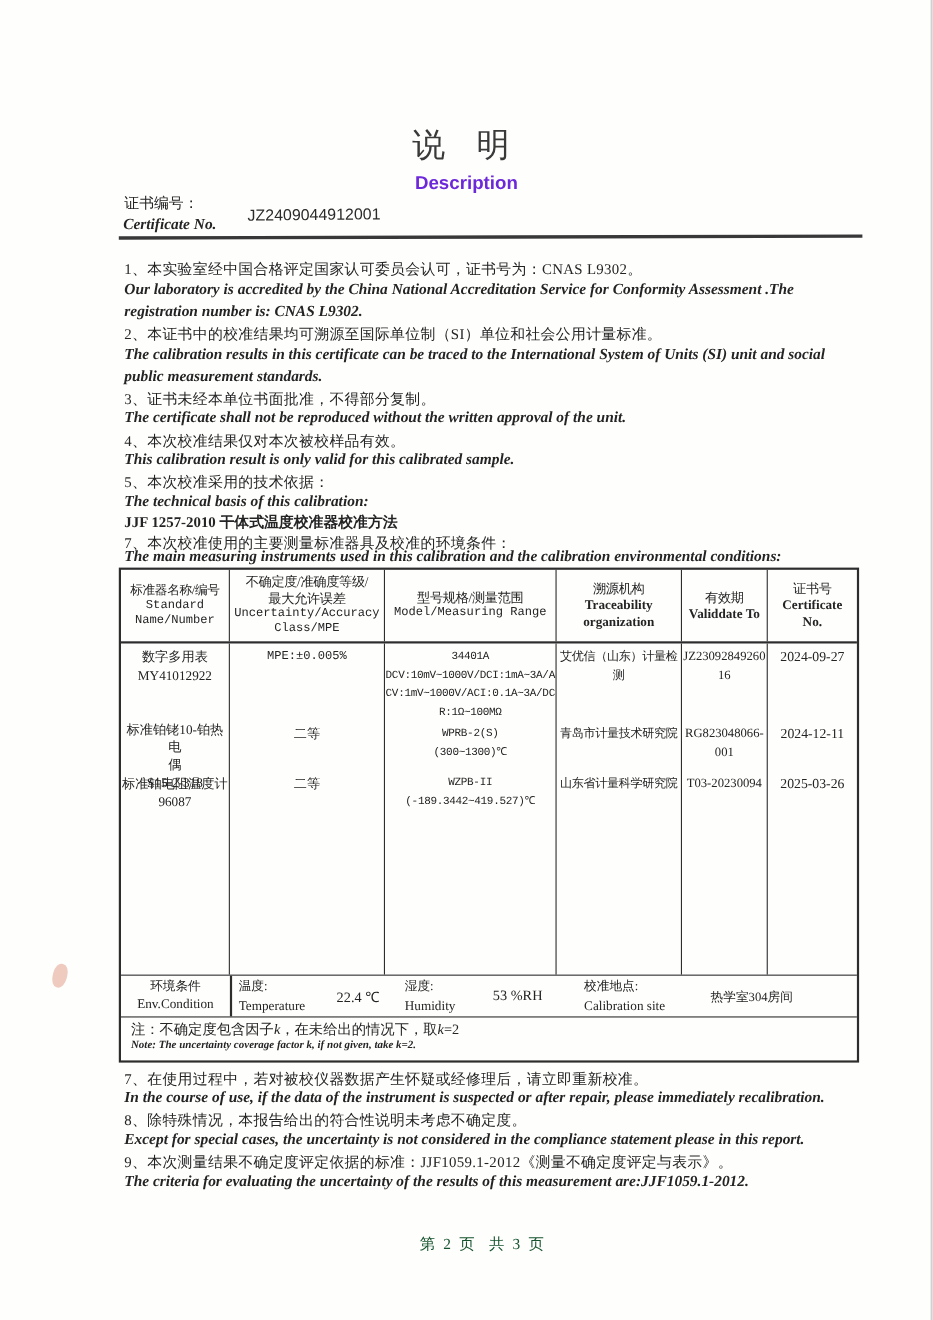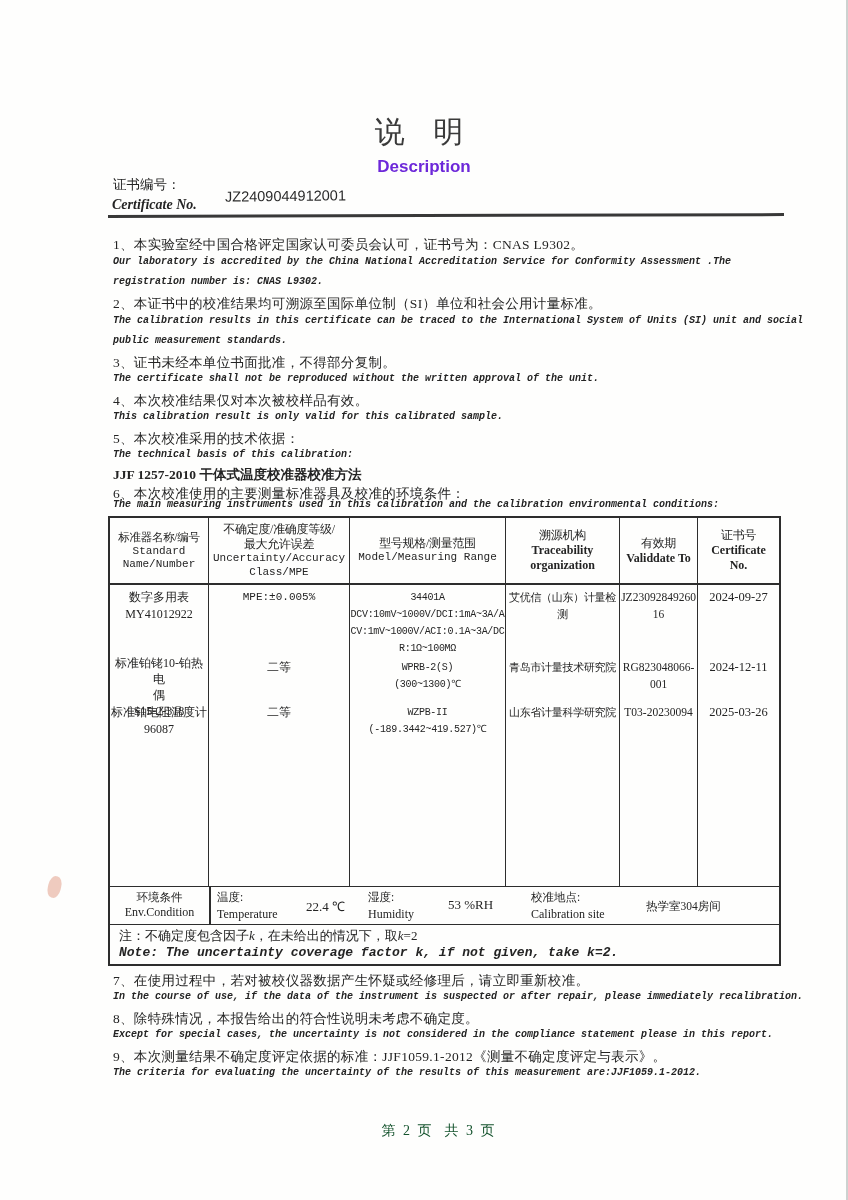--- a/index.html
+++ b/index.html
@@ -11,21 +11,21 @@
          font-size:30px;letter-spacing:10px;color:#3a3a3a;}
   .subtitle{left:0;right:0;top:157px;text-align:center;font-family:"Liberation Sans",sans-serif;
             font-weight:bold;font-size:17px;color:#6d28d9;}
   .cert-cn{left:113px;top:176px;font-size:13.5px;}
   .cert-en{left:112px;top:197px;font-size:14px;font-weight:bold;font-style:italic;}
   .cert-no{left:225px;top:188px;font-family:"Liberation Sans",sans-serif;font-size:14.5px;
            transform:rotate(-0.6deg);color:#2b2b2b;}
   .rule{left:108px;top:214px;width:676px;height:3px;background:#383838;transform:rotate(-0.15deg);}
   
   .p-cn{left:113px;width:676px;font-size:13.5px;letter-spacing:0.3px;white-space:nowrap;}
-  .p-en{left:113px;width:672px;font-size:10px;font-weight:bold;font-style:italic;white-space:nowrap;font-family:Liberation Mono, monospace;}
+  .p-en{left:113px;width:672px;font-size:14px;font-weight:bold;font-style:italic;white-space:nowrap;}
   .jl{white-space:nowrap;}
   .basis{left:113px;width:676px;font-size:13.5px;font-weight:bold;white-space:nowrap;}
   
   .tbl{left:108px;top:516px;width:673px;height:450px;border:2px solid #2d2d2d;box-sizing:border-box;}
   .thead{position:absolute;left:0;right:0;top:0;height:67px;border-bottom:2px solid #2d2d2d;
          box-sizing:border-box;display:grid;grid-template-columns:99px 141px 156px 114px 78px 1fr;}
   .th{border-right:1.5px solid #2d2d2d;display:flex;flex-direction:column;justify-content:center;
       align-items:center;text-align:center;box-sizing:border-box;}
   .th:last-child{border-right:none;}
   .th-cn{font-size:12px;letter-spacing:-0.3px;white-space:pre-line;line-height:1.25;}
@@ -47,21 +47,21 @@
   .env-sep{position:absolute;left:99px;top:0;bottom:0;width:1.5px;background:#2d2d2d;}
   .env-label{position:absolute;left:0;width:99px;top:3px;text-align:center;font-size:11.5px;line-height:1.3;}
   .env-label .en-line{font-size:12px;}
   .lbl2{position:absolute;top:3px;font-size:11.5px;line-height:1.35;text-align:left;}
   .lbl2 .en-line{font-size:12px;}
   .env-val{position:absolute;top:10px;font-size:13px;}
   .env-site{position:absolute;top:12px;font-size:11.5px;}
   .note{position:absolute;left:0;right:0;top:407px;bottom:0;}
   .note-cn{position:absolute;left:9px;top:2px;font-size:13px;}
   .note-cn .k{font-style:italic;font-family:"Liberation Serif",serif;}
-  .note-en{position:absolute;left:9px;top:20px;font-size:13px;font-weight:bold;font-style:italic;font-family:Liberation Mono, monospace;}
+  .note-en{position:absolute;left:9px;top:20px;font-size:10px;font-weight:bold;font-style:italic;}
   
   .footer{left:0;right:0;top:1122px;text-align:center;font-size:14px;letter-spacing:2px;
           white-space:pre;text-indent:30px;}
   .smudge{left:48px;top:876px;width:13px;height:22px;border-radius:45%;transform:rotate(14deg);opacity:0.75;}
   .edge{right:0;top:0;bottom:0;width:2px;opacity:0.5;}
 </style>
 </head>
 <body>
 
 <div class="page">
@@ -88,21 +88,21 @@
   <div class="abs p-cn" style="top:354px">3、证书未经本单位书面批准，不得部分复制。</div>
   <div class="abs p-en" style="top:373px">The certificate shall not be reproduced without the written approval of the unit.</div>
 
   <div class="abs p-cn" style="top:392px">4、本次校准结果仅对本次被校样品有效。</div>
   <div class="abs p-en" style="top:411px">This calibration result is only valid for this calibrated sample.</div>
 
   <div class="abs p-cn" style="top:430px">5、本次校准采用的技术依据：</div>
   <div class="abs p-en" style="top:449px">The technical basis of this calibration:</div>
   <div class="abs basis" style="top:466px">JJF 1257-2010 干体式温度校准器校准方法</div>
 
-  <div class="abs p-cn" style="top:485px">6、本次校准使用的主要测量标准器具及校准的环境条件：</div>
+  <div class="abs p-cn" style="top:485px">7、本次校准使用的主要测量标准器具及校准的环境条件：</div>
   <div class="abs p-en" style="top:499px">The main measuring instruments used in this calibration and  the calibration environmental conditions:</div>
 
   <div class="abs tbl">
     <div class="thead">
       <div class="th">
         <div class="th-cn" style="font-size:11.5px">标准器名称/编号</div>
         <div class="th-en mono">Standard
 Name/Number</div>
       </div>
       <div class="th">

